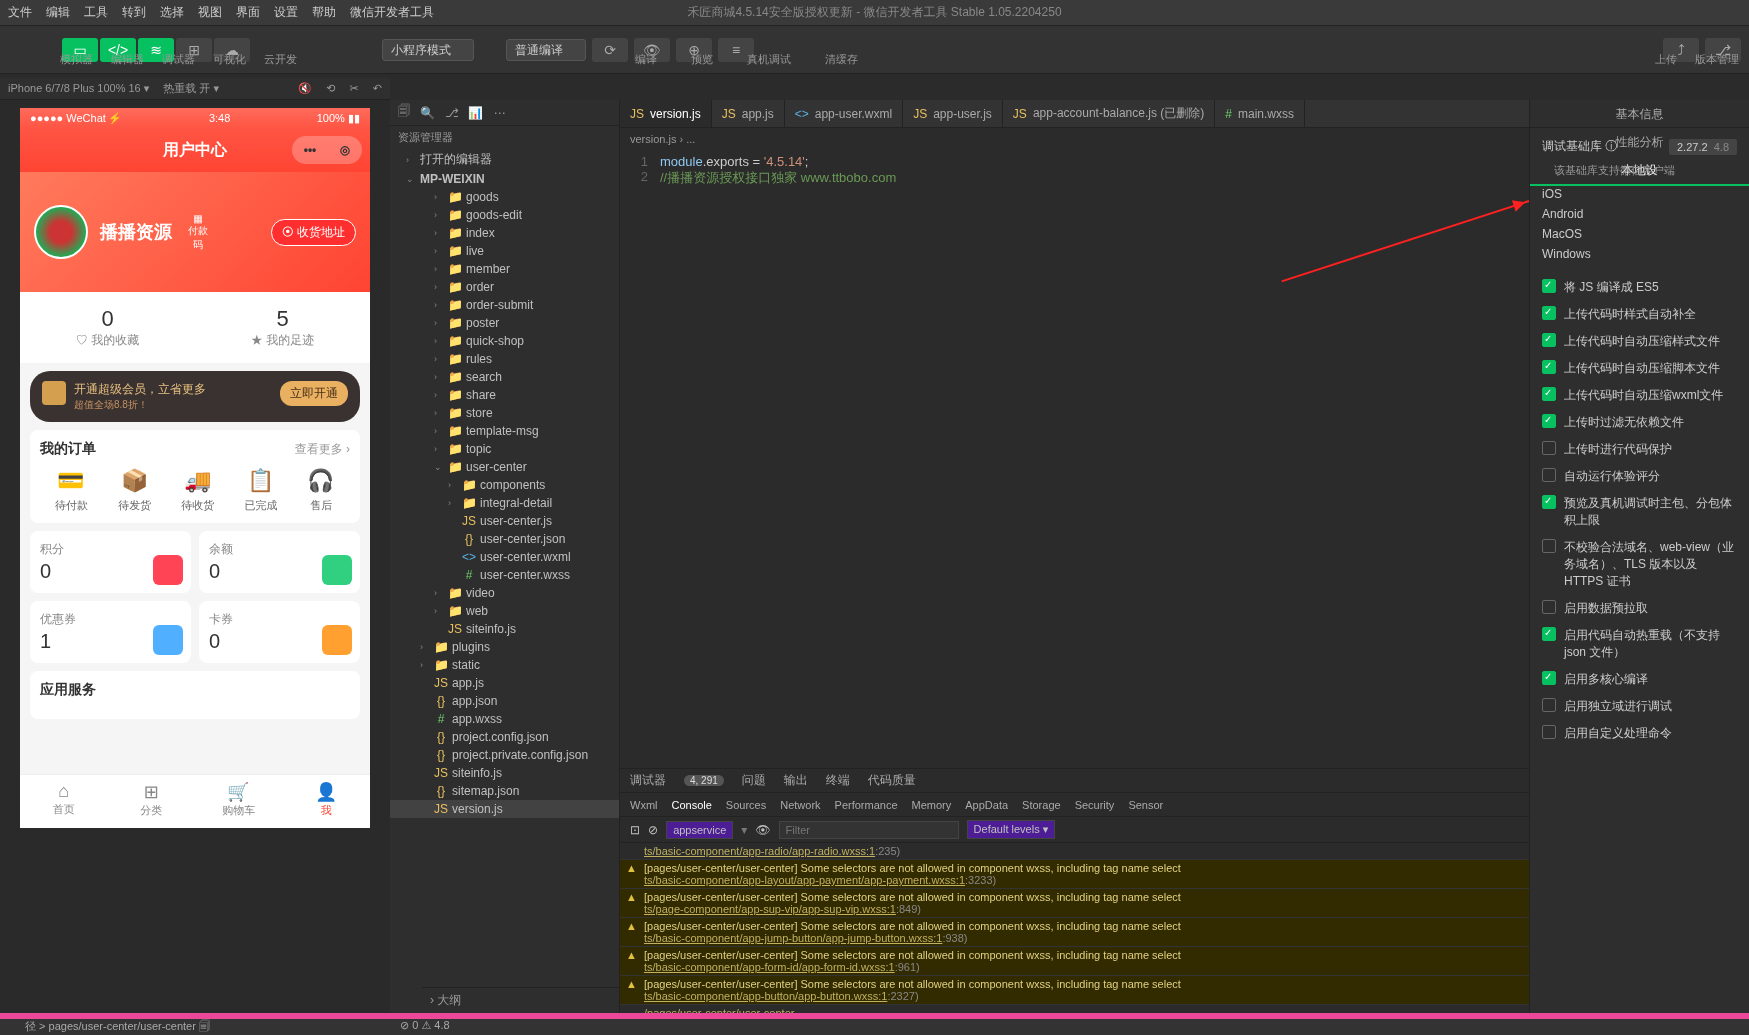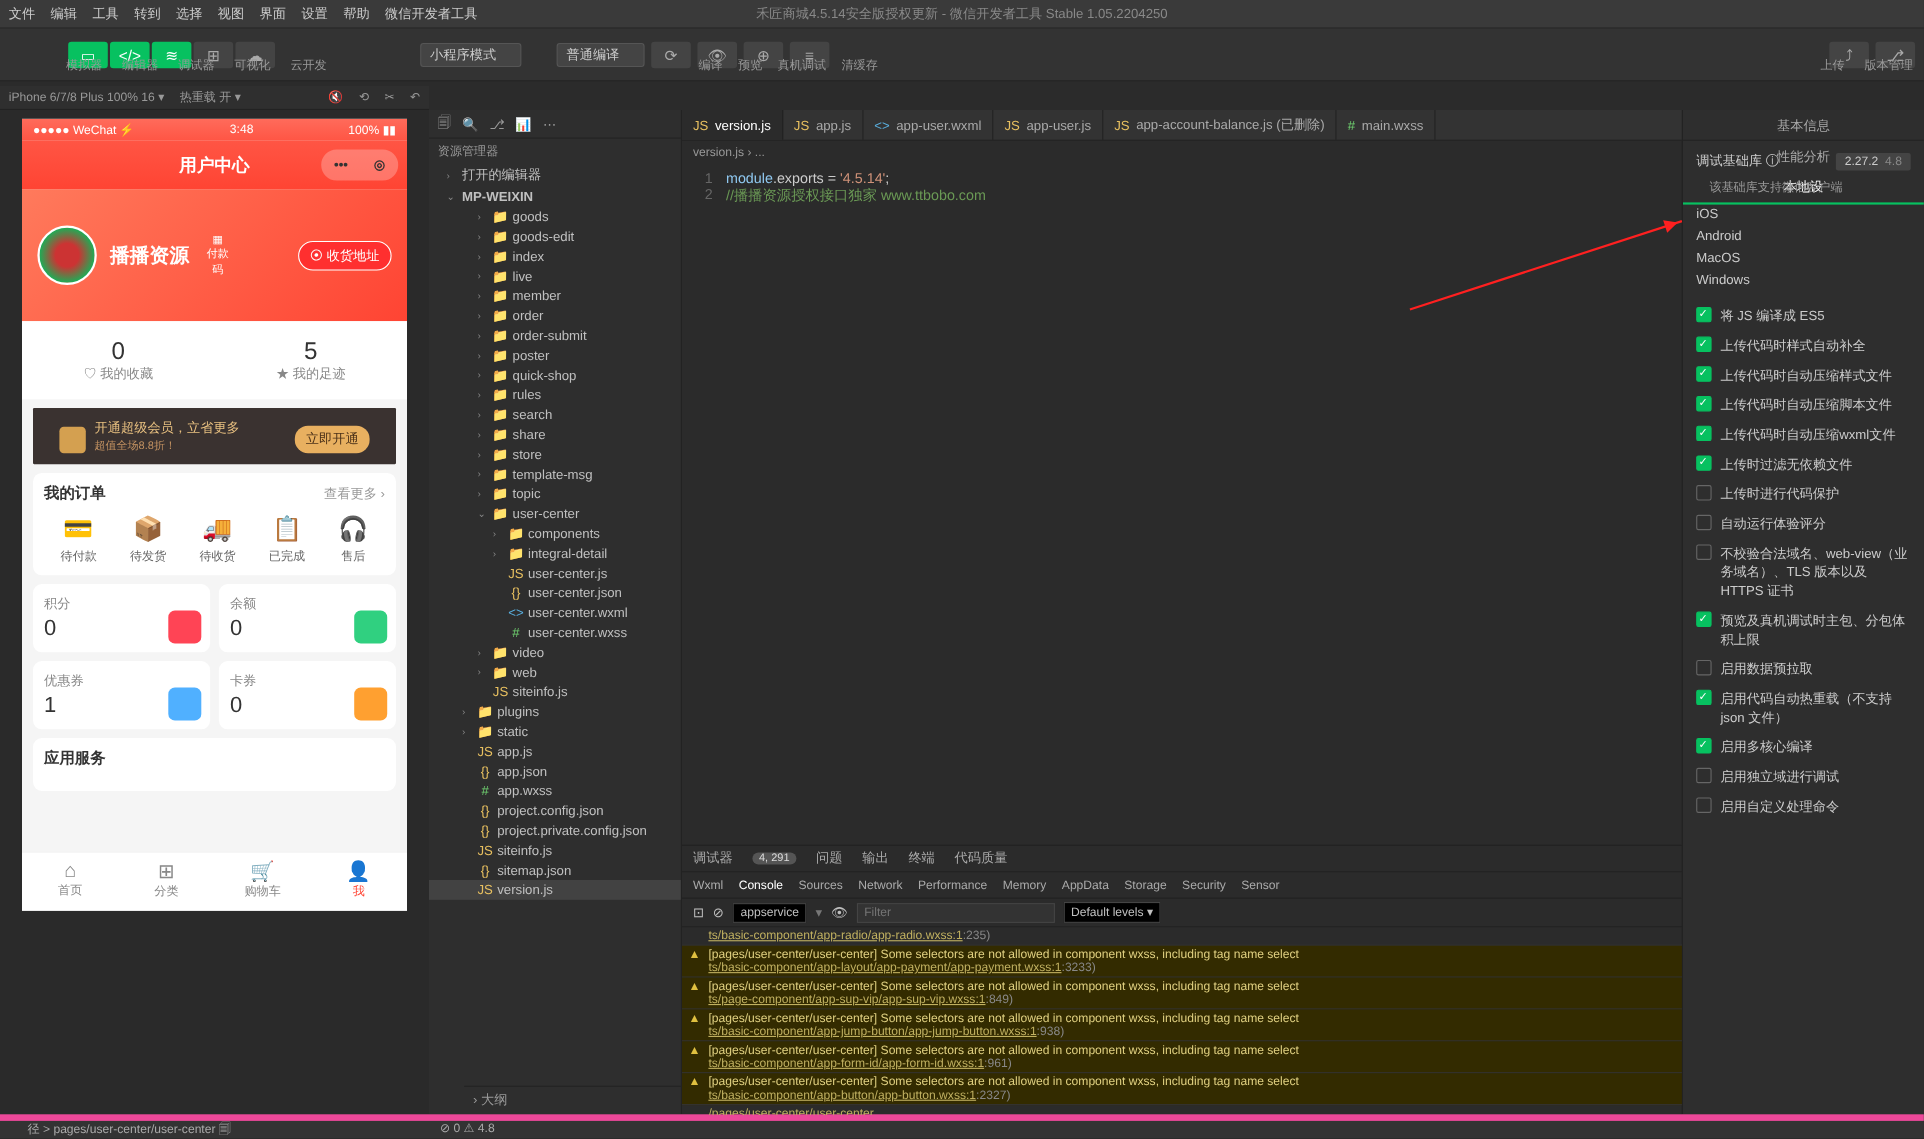--- a/index.html
+++ b/index.html
@@ -25,21 +25,21 @@
 .nav-caps span{color:#333;font-size:12px;}
 .usr-head { height:120px; background:linear-gradient(135deg,#ff7a5c,#ff4433); display:flex; align-items:center; padding:0 14px; gap:12px; color:#fff; }
 .avatar { width:54px; height:54px; border-radius:50%; background:radial-gradient(circle,#c33 30%,#2a5 70%); border:2px solid #fff; }
 .usr-name { font-size:18px; font-weight:600; }
 .qr-ico { width:28px; font-size:10px; text-align:center; }
 .addr-btn { margin-left:auto; background:#ff2f2f; border:1px solid #fff; color:#fff; padding:4px 10px; border-radius:14px; font-size:12px; }
 .stats { display:flex; background:#fff; }
 .stat { flex:1; text-align:center; padding:14px 0; }
 .stat .n { font-size:22px; color:#333; }
 .stat .l { font-size:12px; color:#888; }
-.vip { margin:8px 10px; background:#3a3230; border-radius:1px; padding:10px 24px; display:flex; align-items:flex-end; color:#e8c080; position:relative; }
+.vip { margin:8px 10px; background:#3a3230; border-radius:20px; padding:10px 12px; display:flex; align-items:flex-start; color:#e8c080; position:relative; }
 .vip .vb { width:24px;height:24px;background:#d4a050;border-radius:4px;margin-right:8px;}
 .vip-btn { background:#e8b060; color:#5a3; color:#4a3018; padding:4px 10px; border-radius:12px; font-size:12px; margin-left:auto; }
 .card { margin:8px 10px; background:#fff; border-radius:8px; padding:10px; }
 .card-h { display:flex; justify-content:space-between; align-items:center; margin-bottom:10px;}
 .card-h .t{font-size:14px;color:#333;font-weight:600;}
 .card-h .m{font-size:12px;color:#999;}
 .ord-row { display:flex; justify-content:space-around; }
 .ord-i { text-align:center; font-size:11px; color:#666; }
 .ord-i .ic{font-size:22px;color:#555;display:block;margin-bottom:4px;}
 .grid2 { display:flex; gap:8px; margin:0 10px; }
@@ -79,21 +79,21 @@
 .ct { flex:1; }
 .kw{color:#8fc8f0;} .op{color:#ccc;} .str{color:#ce9178;} .cm{color:#6a9955;}
 
 .con { height:245px; border-top:1px solid #222; background:#2b2b2b; display:flex; flex-direction:column;}
 .con-tabs1 { height:24px; display:flex; align-items:center; gap:18px; padding:0 10px; color:#aaa; border-bottom:1px solid #222;}
 .con-tabs1 .badge{background:#555;color:#ddd;border-radius:8px;padding:0 6px;font-size:10px;}
 .con-tabs2 { height:24px; display:flex; align-items:center; gap:14px; padding:0 10px; color:#aaa; border-bottom:1px solid #222; font-size:11px;}
 .con-tabs2 .act{color:#fff;}
 .con-tb { height:26px; display:flex; align-items:center; gap:8px; padding:0 10px; border-bottom:1px solid #222;}
 .con-tb input{flex:0 0 180px;background:#333;border:1px solid #444;color:#ccc;padding:2px 6px;font-size:11px;}
-.con-tb .sel{background:#000000;border:1px solid #444;padding:2px 6px;font-size:11px;}
+.con-tb .sel{background:#4c1d95;border:1px solid #444;padding:2px 6px;font-size:11px;}
 .con-body { flex:1; overflow:auto; font-family:Consolas,monospace; font-size:11px; }
 .cmsg { padding:2px 8px 2px 24px; position:relative; color:#ddd; border-bottom:1px solid #333;}
 .cmsg.warn{background:#332b00;color:#e0d080;}
 .cmsg.warn::before{content:"▲";position:absolute;left:6px;color:#e0c040;}
 .cmsg a{color:#c0b060;text-decoration:underline;}
 .cmsg .loc{color:#888;}
 
 .rp { width:220px; background:#2e2e2e; border-left:1px solid #222; padding:0; }
 .rp-tabs{display:flex;height:28px;border-bottom:1px solid #222;flex-direction:column;}
 .rp-tab{flex:1;text-align:center;line-height:28px;color:#aaa;font-size:12px;}
@@ -150,21 +150,21 @@
   <div class="tb-btn">⤴</div>
   <div class="tb-btn">⎇</div>
 </div>
 <div class="row2">
   <span>模拟器</span>
   <span>编辑器</span>
   <span>调试器</span>
   <span>可视化</span>
   <span>云开发</span>
 </div>
-<div style="position:absolute;top:52px;left:635px;display:flex;gap:14px;color:#999;font-size:11px;">
+<div style="position:absolute;top:52px;left:635px;display:flex;gap:34px;color:#999;font-size:11px;">
   <span>编译</span>
   <span>预览</span>
   <span>真机调试</span>
   <span>清缓存</span>
 </div>
 <div style="position:absolute;top:52px;right:10px;display:flex;gap:18px;color:#999;font-size:11px;">
   <span>上传</span>
   <span>版本管理</span>
 </div>
 <div class="row2b">
@@ -578,26 +578,26 @@
         </div>
         <div class="chk-row">
           <div class="chk "></div>
           <div>上传时进行代码保护</div>
         </div>
         <div class="chk-row">
           <div class="chk "></div>
           <div>自动运行体验评分</div>
         </div>
         <div class="chk-row">
+          <div class="chk on"></div>
+          <div>预览及真机调试时主包、分包体积上限</div>
+        </div>
+        <div class="chk-row">
           <div class="chk "></div>
           <div>不校验合法域名、web-view（业务域名）、TLS 版本以及 HTTPS 证书</div>
-        </div>
-        <div class="chk-row">
-          <div class="chk on"></div>
-          <div>预览及真机调试时主包、分包体积上限</div>
         </div>
         <div class="chk-row">
           <div class="chk "></div>
           <div>启用数据预拉取</div>
         </div>
         <div class="chk-row">
           <div class="chk on"></div>
           <div>启用代码自动热重载（不支持 json 文件）</div>
         </div>
         <div class="chk-row">

